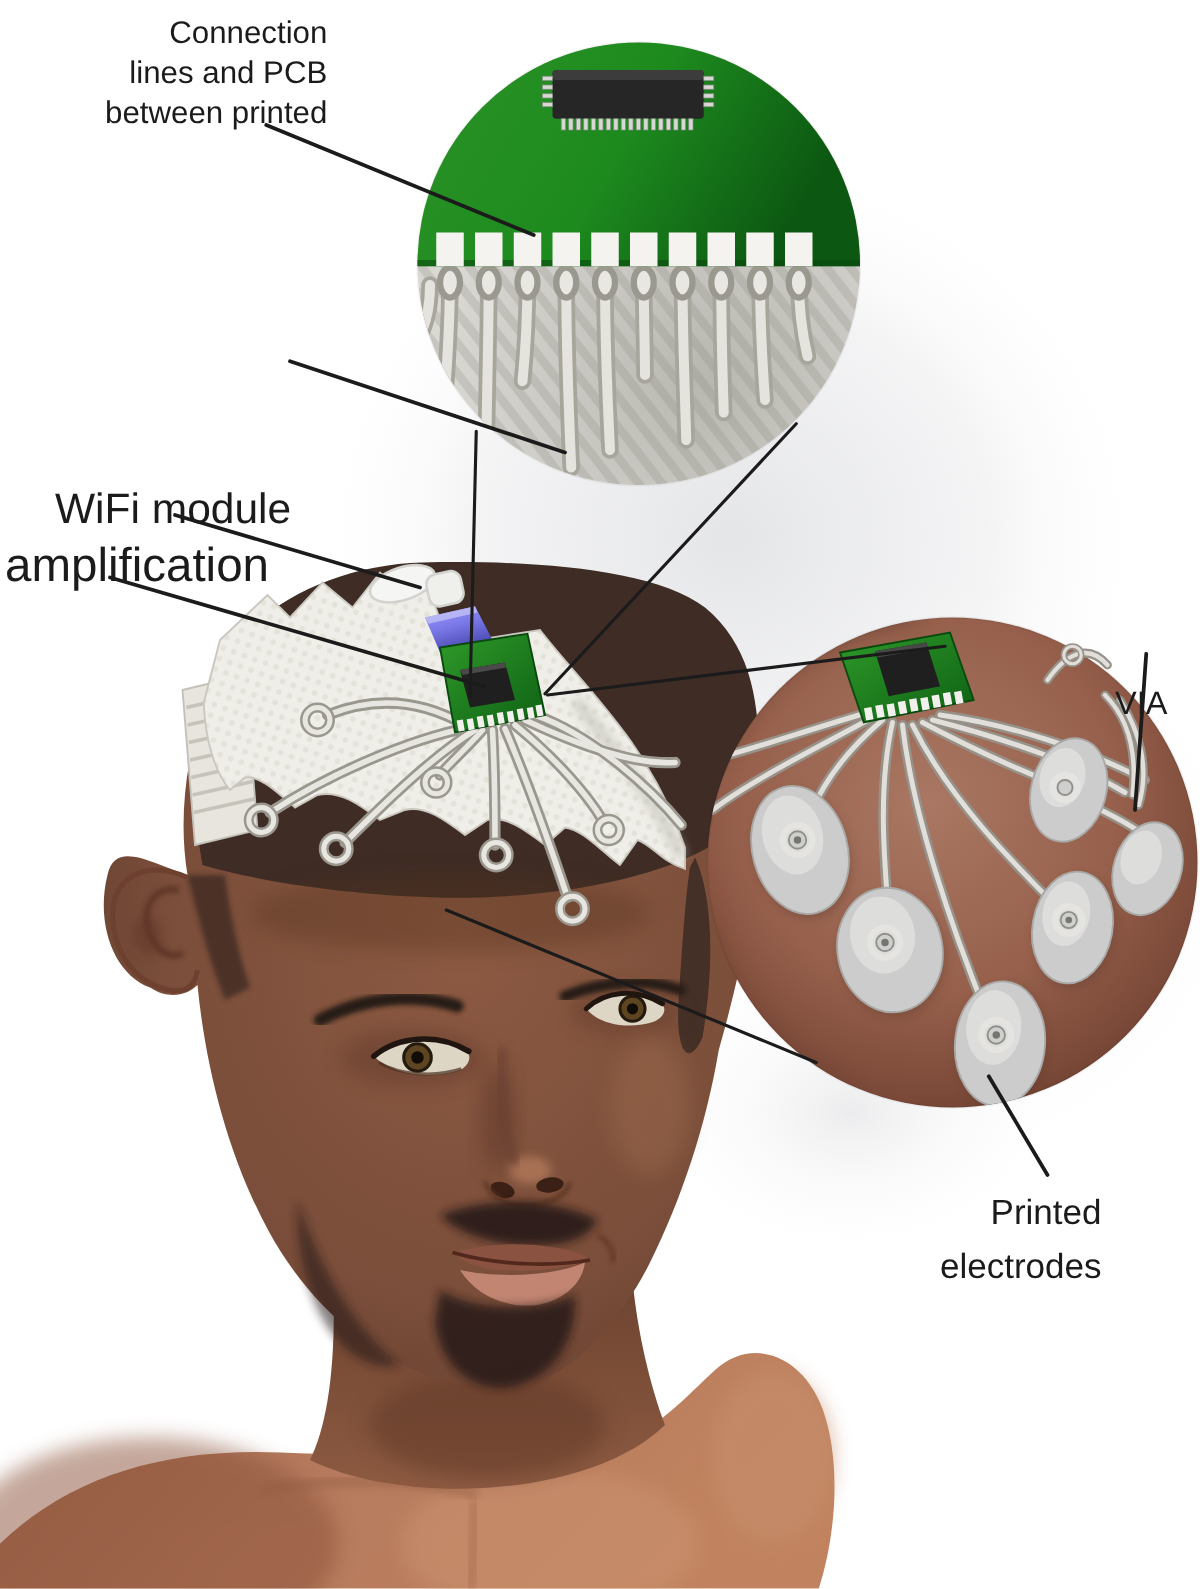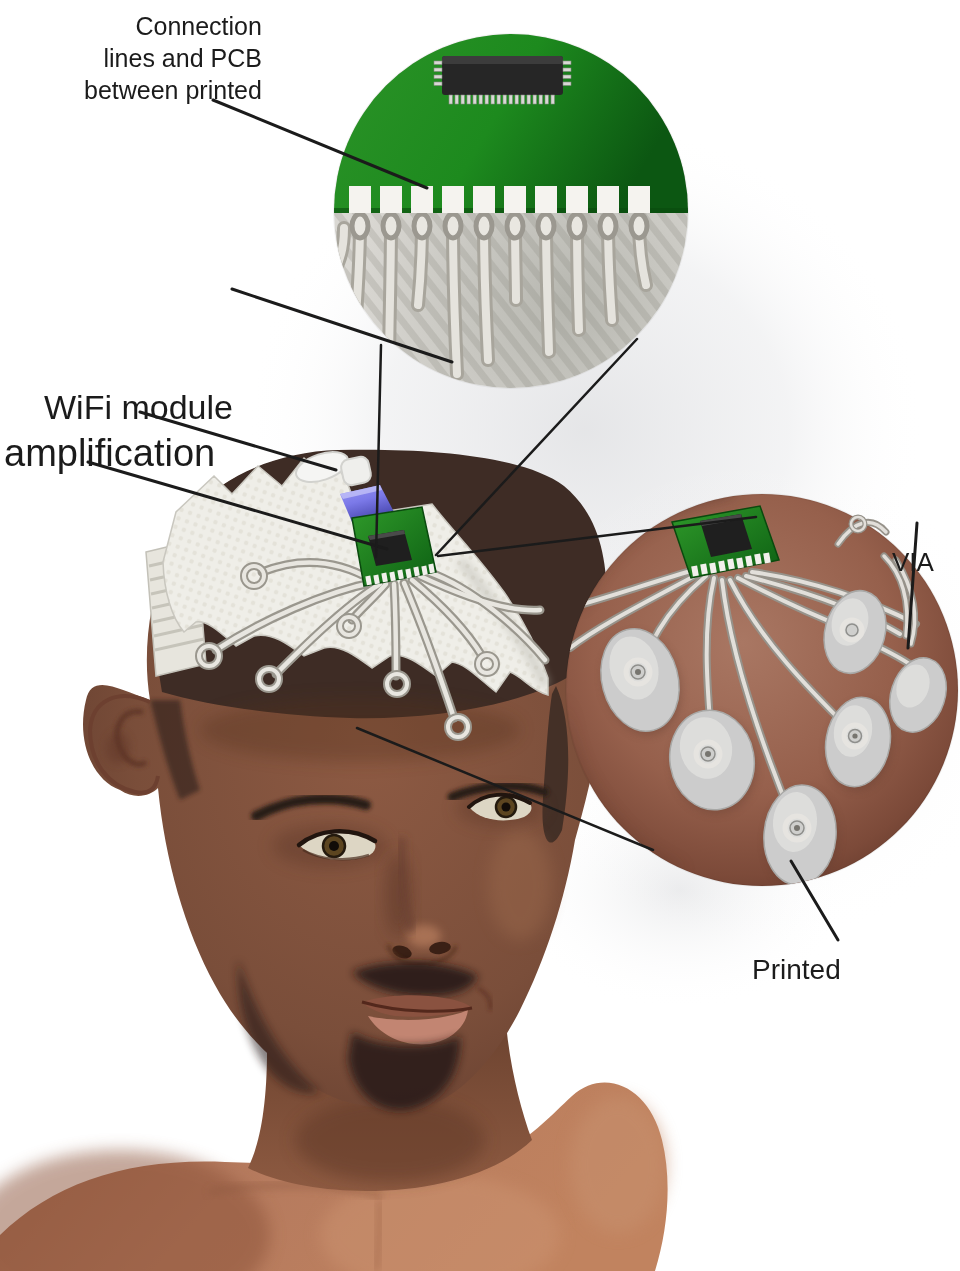--- a/index.html
+++ b/index.html
@@ -499,15 +499,16 @@
 <div class="label lbl-connection">
   <span>Connection</span>
   <span>lines and PCB</span>
   <span>between printed</span>
 </div>
 <div class="label lbl-wifi">WiFi module</div>
 <div class="label lbl-amp">amplification</div>
 <div class="label lbl-via">VIA</div>
 <div class="label lbl-electrodes">
   <span>Printed</span>
+  <span>electrodes</span>
 </div>
 
 </div>
 
 </body></html>

